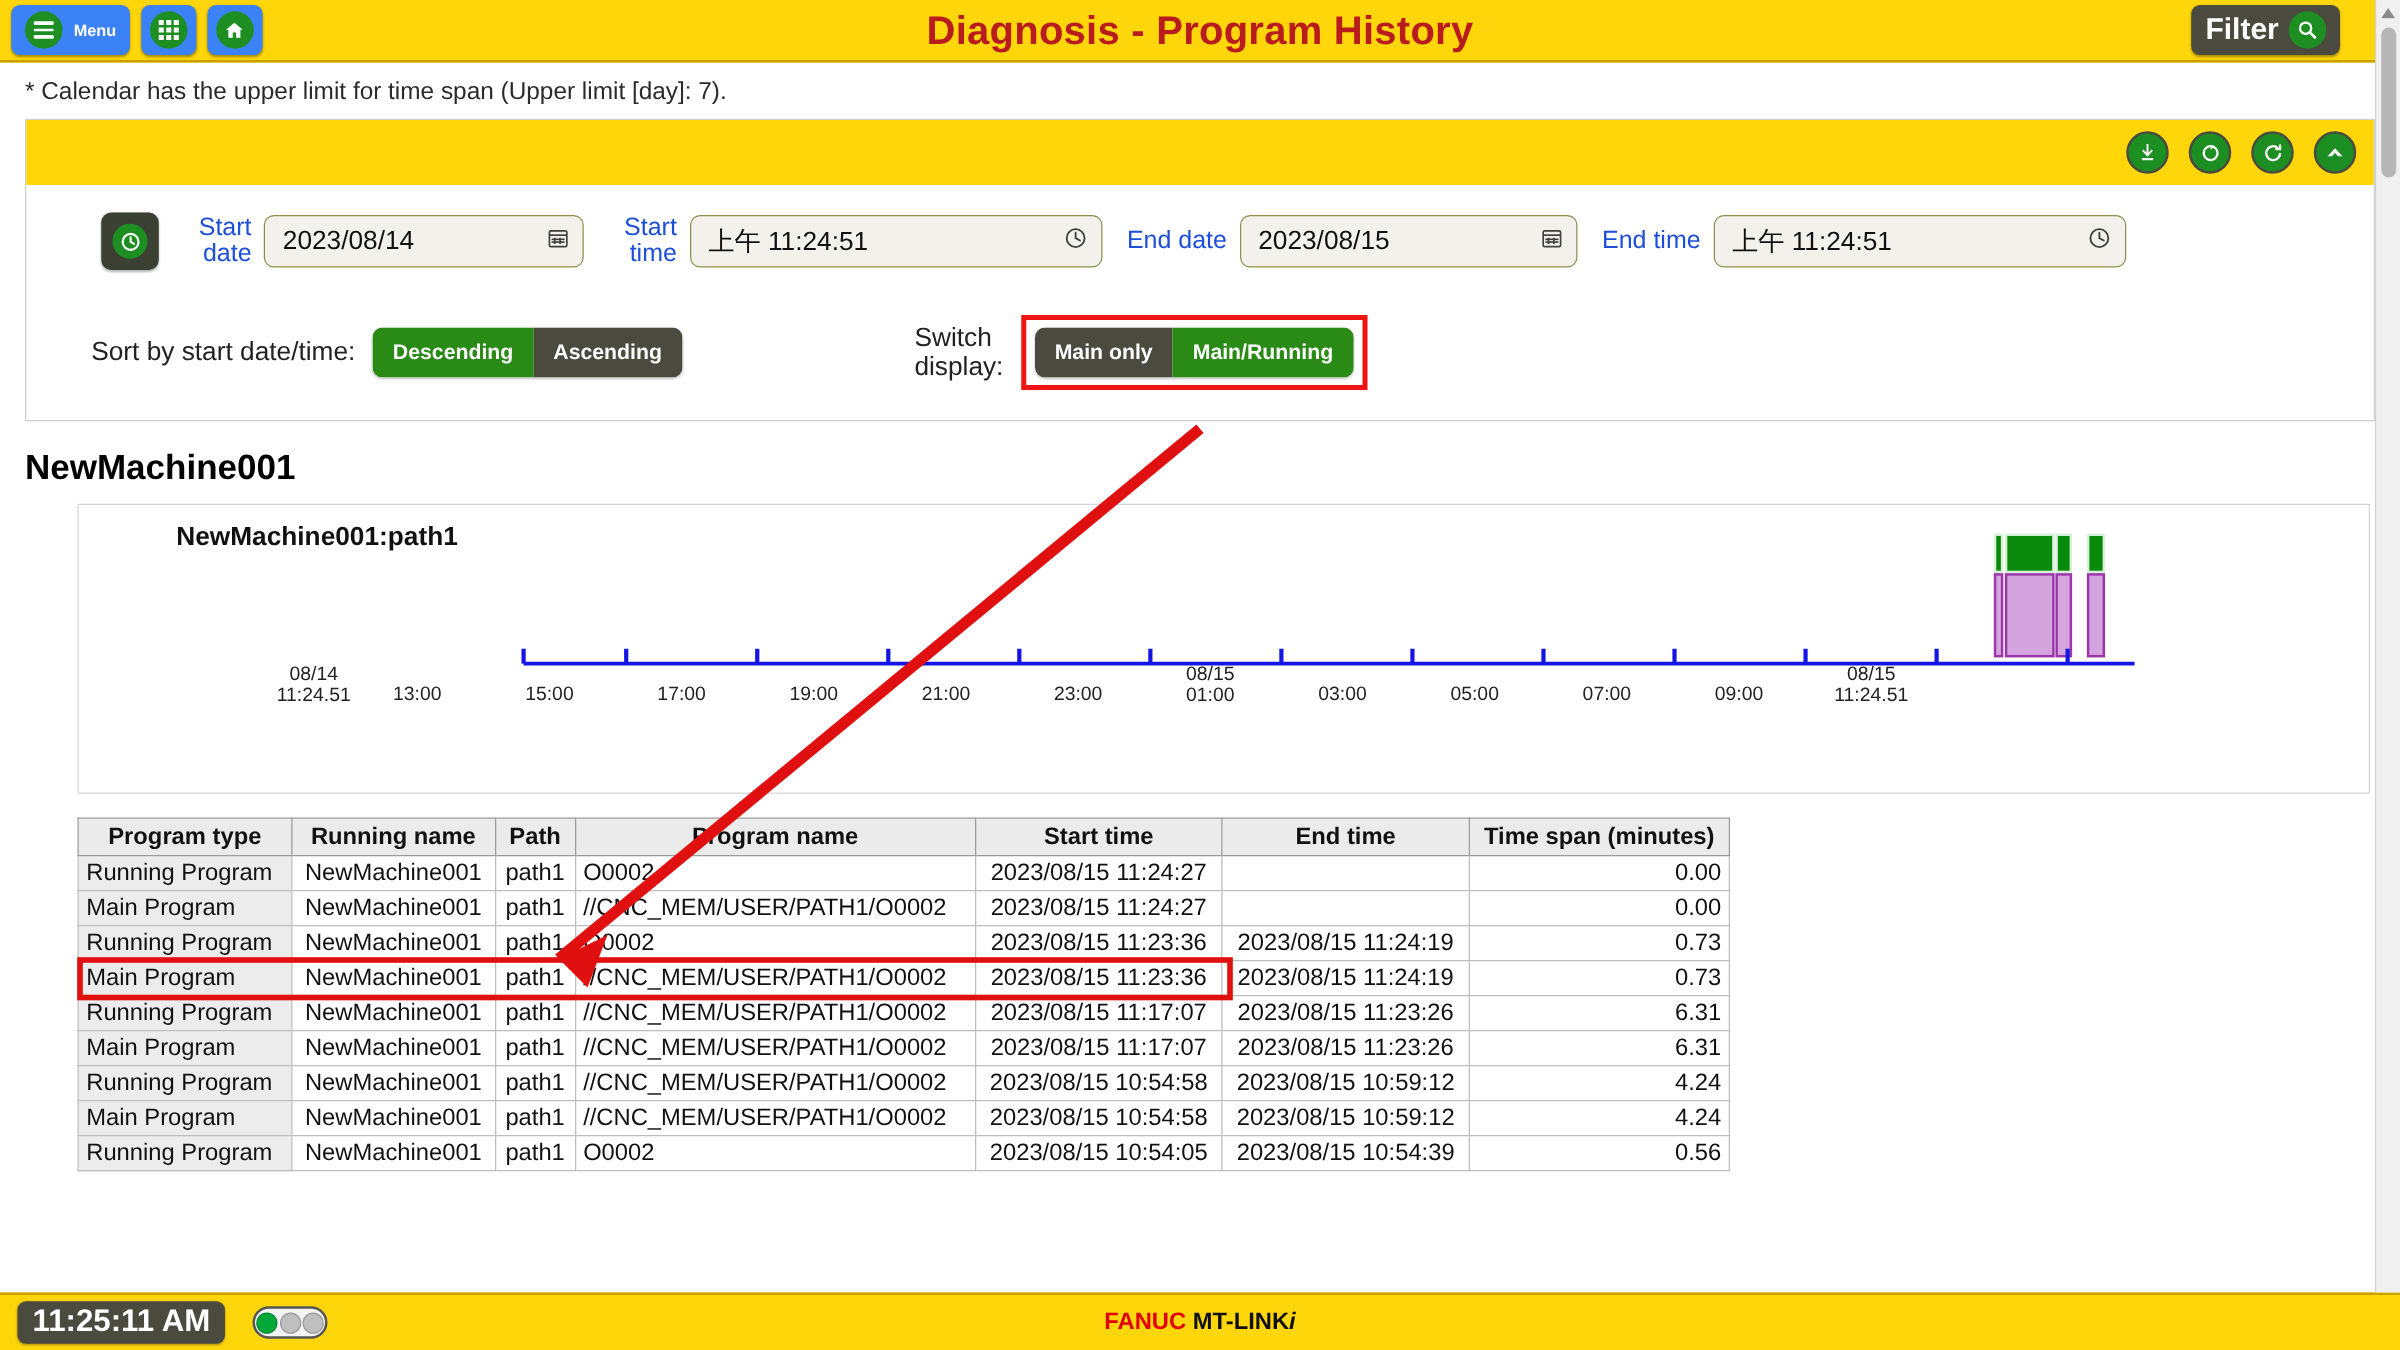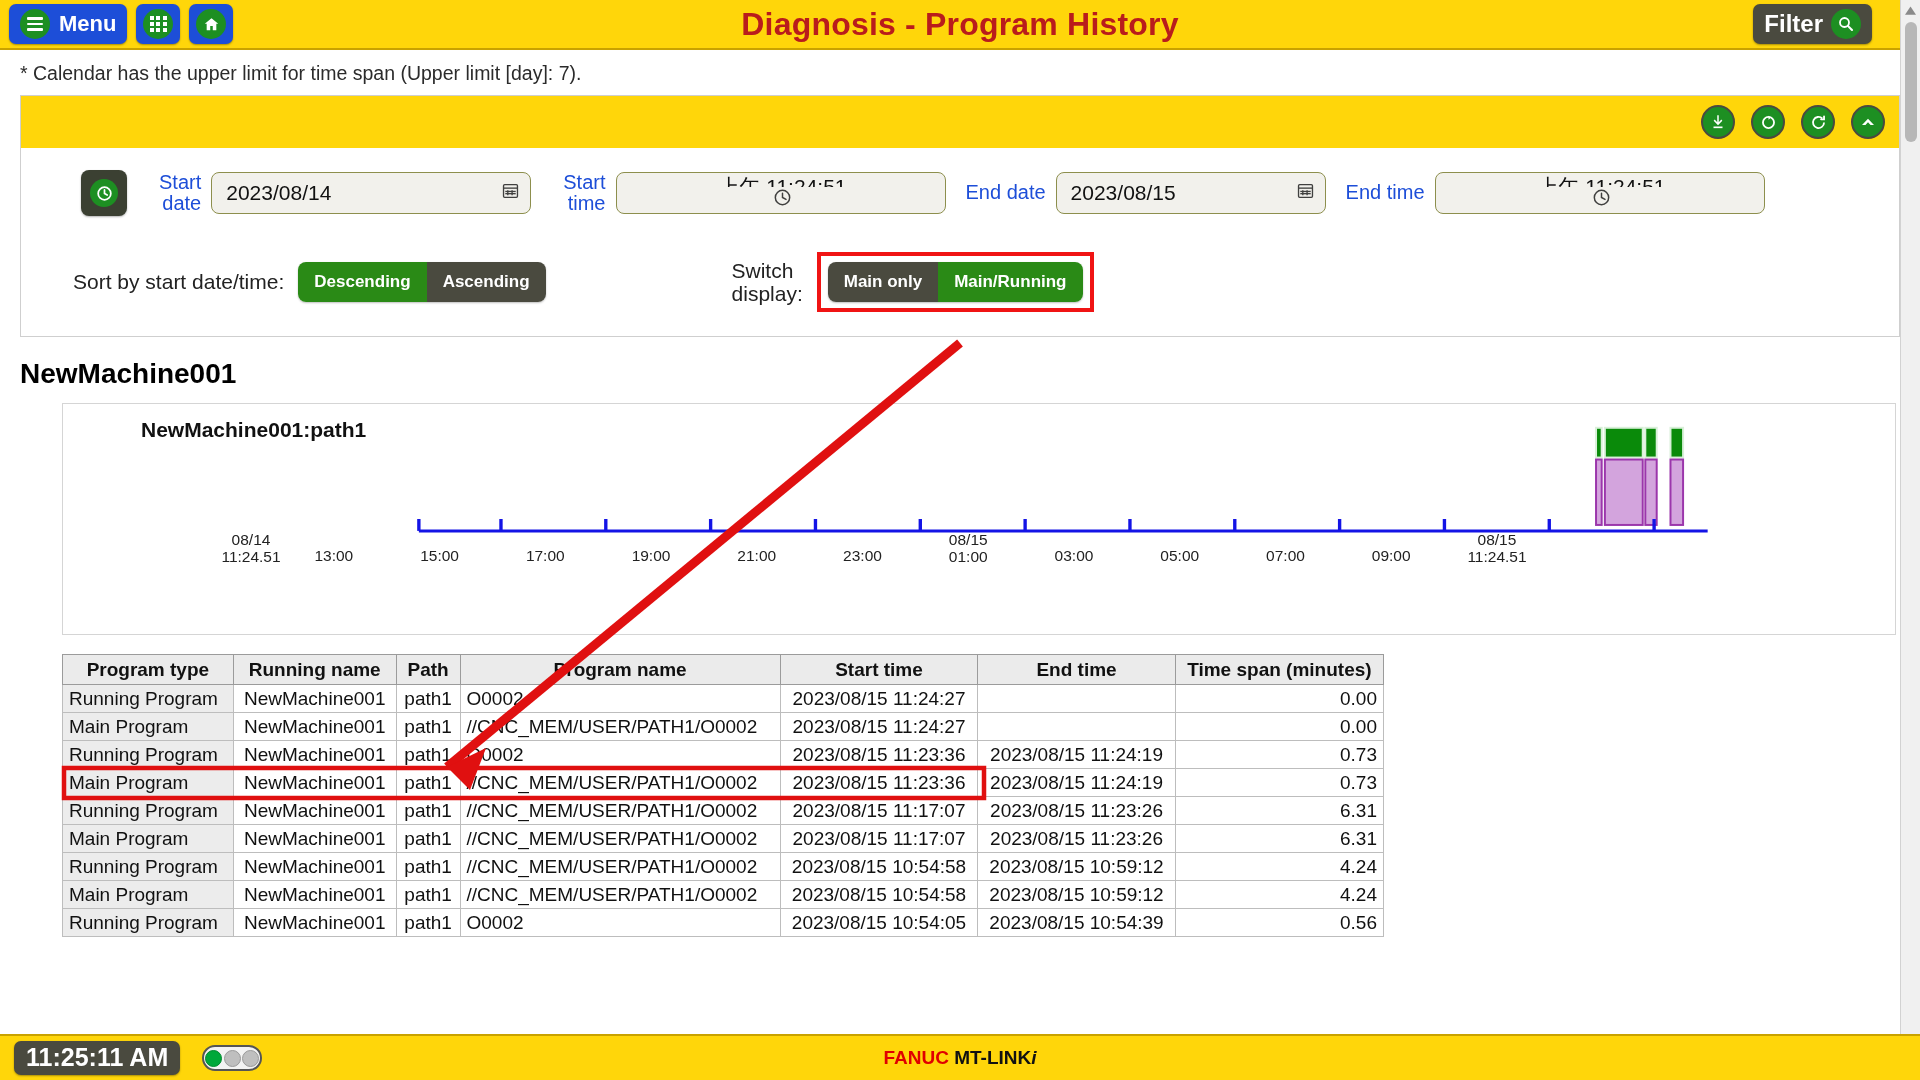--- a/index.html
+++ b/index.html
@@ -13,23 +13,23 @@
   }
 
   
   #topbar {
     height:50px; background:#ffd60a;
     display:flex; align-items:center;
     position:relative;
     border-bottom:2px solid #c9a200;
   }
   .tb-btn {
-    background:#1d4ed8; border-radius:7px;
+    background:#3b82f6; border-radius:7px;
     height:40px; display:flex; align-items:center;
-    color:#fff; font-weight:bold; font-size:22px;
+    color:#fff; font-weight:bold; font-size:13px;
     padding:0 11px; margin-left:9px;
     cursor:pointer; gap:9px;
     box-shadow:0 1px 2px rgba(0,0,0,.35);
   }
   .circ {
     width:30px;height:30px;border-radius:50%;
     background:#1d8f22; display:flex;align-items:center;justify-content:center;
     flex:0 0 auto;
   }
   .hamb { width:16px; }
@@ -82,22 +82,22 @@
   }
   .fld-label.inline { margin-left:20px; }
   .inp {
     height:42px; border:1.6px solid #8d8f4d; border-radius:8px;
     background:#f2f1ec; display:flex;align-items:center;
     padding:0 10px 0 14px; font-size:21px; color:#111;
     cursor:text; position:relative;
   }
   .inp .v { flex:1 1 auto; white-space:nowrap; overflow:hidden; }
   .inp .ic { flex:0 0 auto; opacity:.85; }
-  .w-date { width:320px; }
-  .w-time { width:330px;flex-direction:column; }
+  .w-date { width:256px; }
+  .w-time { width:330px; }
 
   .row2 { display:flex; align-items:center; padding:36px 0 0 52px; }
   .seg-label { font-size:21px; color:#222; margin-right:14px; line-height:1.1; }
   .seg { display:flex; border-radius:8px; overflow:hidden;
          box-shadow:0 1px 2px rgba(0,0,0,.25); }
   .seg div {
     font-size:17px;font-weight:bold;color:#fff;
     padding:0 16px;height:40px;display:flex;align-items:center;
     cursor:pointer;
   }

